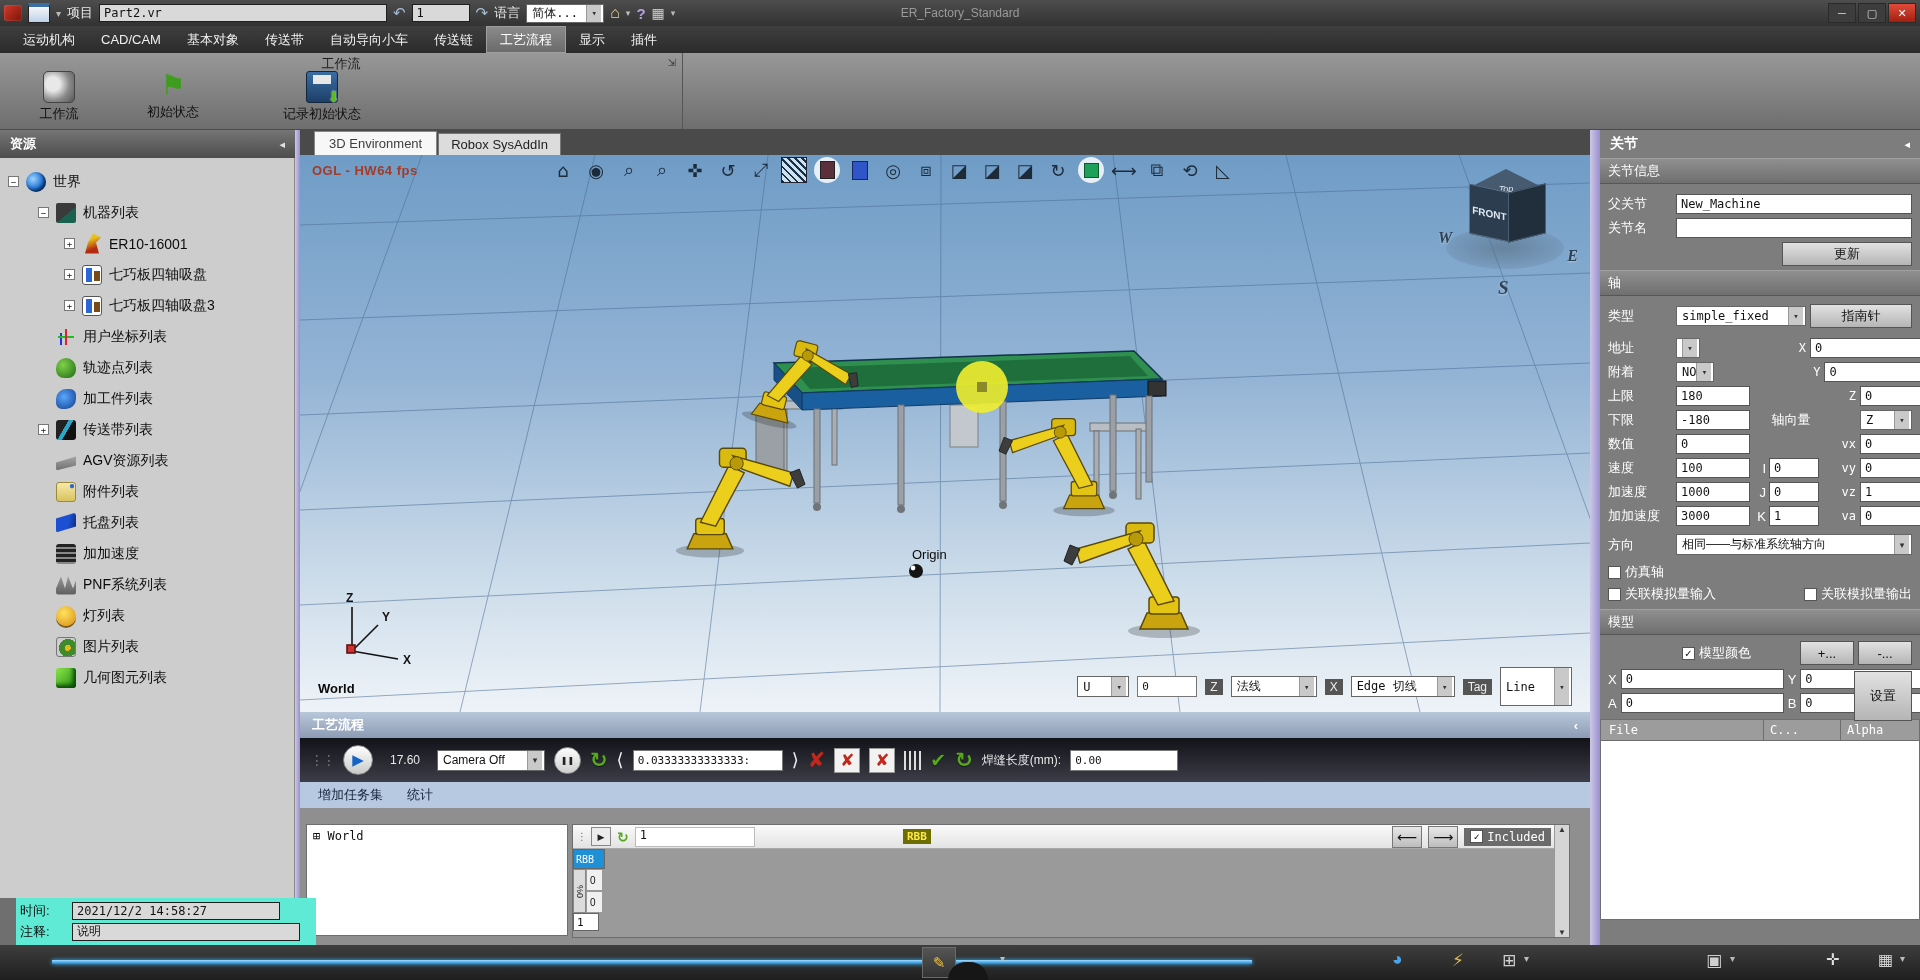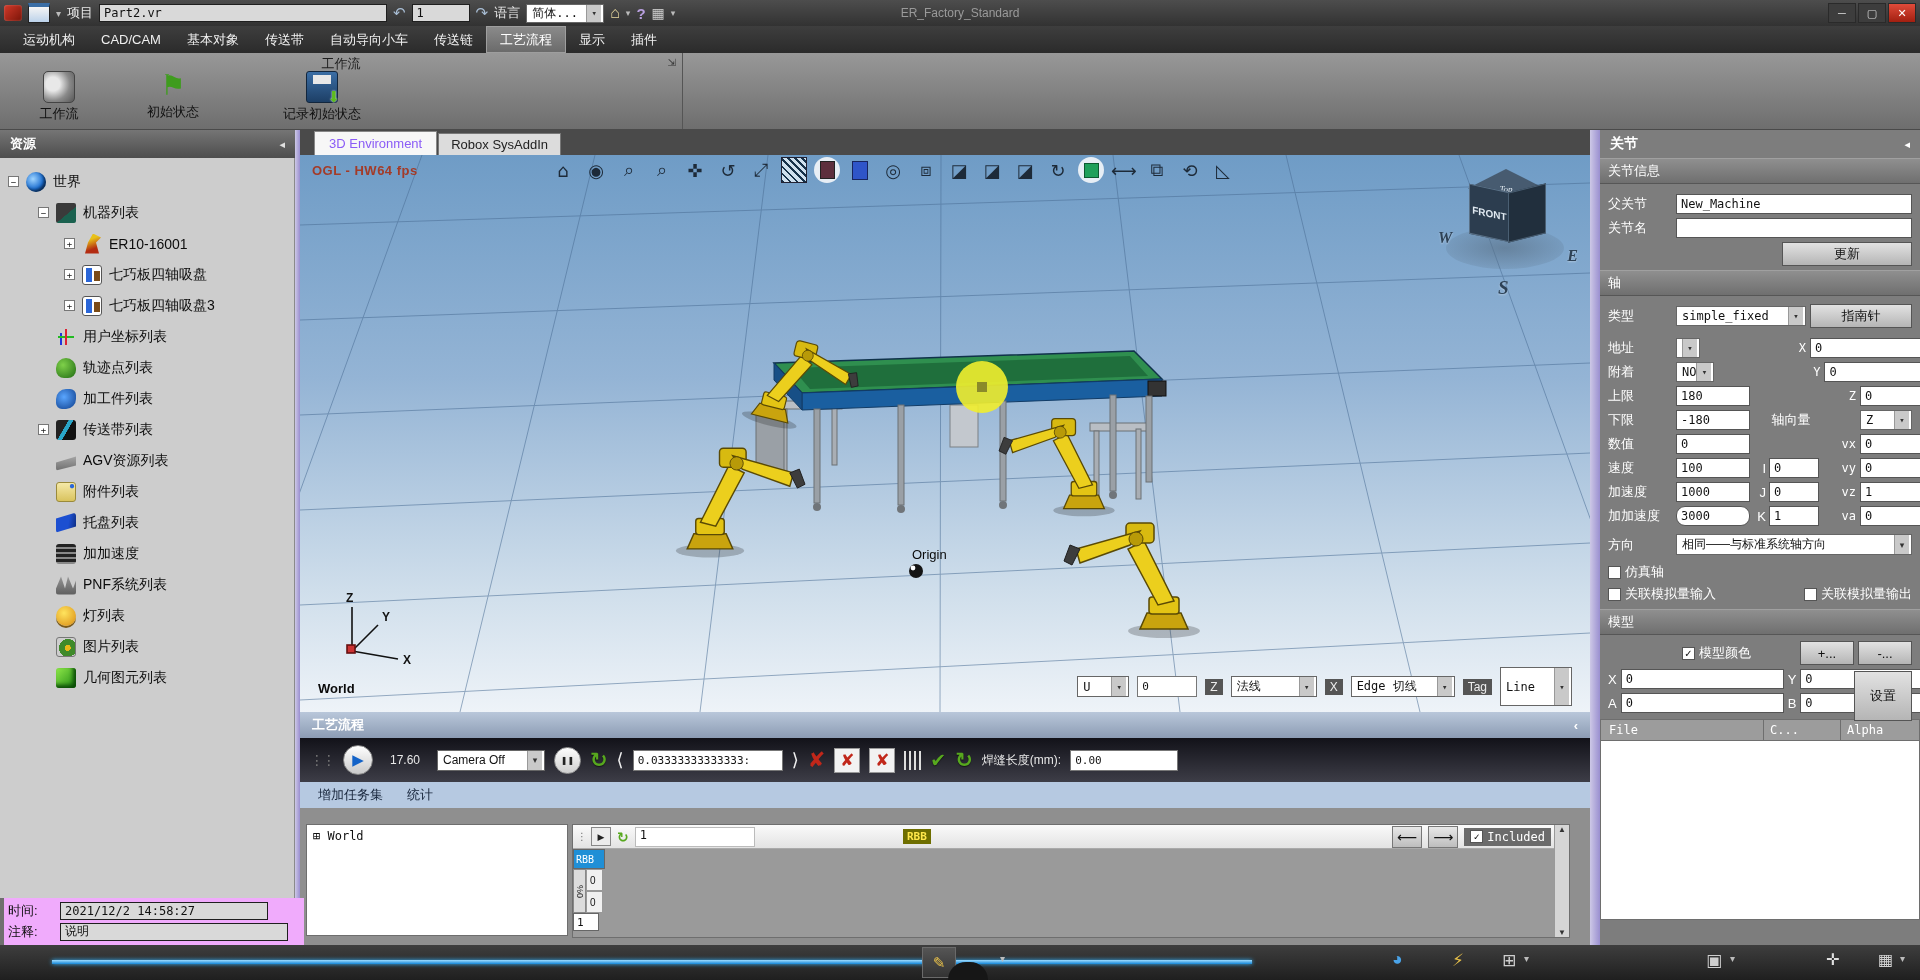--- a/index.html
+++ b/index.html
@@ -64,21 +64,21 @@
   .icon-fence{background:repeating-linear-gradient(#222 0 3px,#888 3px 5px);}
   .icon-pnf{background:linear-gradient(#9a9a9a,#5e5e5e);clip-path:polygon(0 70%,25% 10%,45% 70%,60% 10%,85% 70%,100% 30%,100% 100%,0 100%);}
   .icon-lamp{border-radius:50%;background:radial-gradient(circle at 40% 35%,#ffe45e,#d98a12);box-shadow:0 2px 0 #7a5a1a;}
   .icon-picture{background:linear-gradient(#fff,#dcdcdc);border:1px solid #777;box-sizing:border-box;background-image:radial-gradient(circle at 60% 55%,#e8b818 20%,#3f8a2a 21%,#3f8a2a 60%,transparent 61%);}
   .icon-primitive{background:linear-gradient(135deg,#8fe84a,#1f8a12);border-radius:3px;box-shadow:inset -3px -3px 4px #0a4a06;}
   
   .vsplit{background:linear-gradient(90deg,#cdc8e6,#9a8fd0);}
   
   #tabstrip{left:300px;top:130px;width:1290px;height:25px;background:#4a4a4a;display:flex;align-items:flex-end;padding-left:14px;box-sizing:border-box;gap:1px;}
   .vtab{padding:4px 14px;font-size:13px;cursor:pointer;}
-  .vtab.active{background:#f7f7f7;color:#8b5cf6;border:1px solid #888;border-bottom:none;}
+  .vtab.active{background:#f7f7f7;color:#404040;border:1px solid #888;border-bottom:none;}
   .vtab.inactive{background:#dcdcdc;color:#222;border:1px solid #777;border-bottom:none;padding:3px 12px;}
   #viewport{left:300px;top:155px;width:1290px;height:557px;background:linear-gradient(180deg,#6f9cc6 0%,#94b4d5 40%,#cfdeeb 78%,#eef3f8 100%);overflow:hidden;}
   #scene{position:absolute;left:0;top:0;width:100%;height:100%;}
   #ogl{position:absolute;left:12px;top:8px;color:#a33b28;font-weight:bold;letter-spacing:.5px;}
   #vp-toolbar{position:absolute;left:250px;top:2px;display:flex;align-items:center;gap:7px;}
   .vpi{width:26px;height:26px;display:flex;align-items:center;justify-content:center;font-size:18px;color:#1d2a38;cursor:pointer;font-family:"DejaVu Sans",sans-serif;}
   .vpi.kind-hatch{background:repeating-linear-gradient(45deg,#16324a 0 2px,#cfe0ee 2px 5px);width:24px;height:24px;border:1px solid #223;}
   .vpi.kind-sq-dark::before{content:"";width:13px;height:16px;background:#5d2f3d;border:1px solid #222;}
   .vpi.kind-sq-dark{background:#e7eef5;border-radius:50%;}
   .vpi.kind-sq-blue::before{content:"";width:14px;height:17px;background:#2f55c9;border:1px solid #18255e;}
@@ -86,21 +86,21 @@
   .vpi.kind-sq-green{background:#e7eef5;border-radius:50%;}
   #vp-controls{position:absolute;right:18px;bottom:6px;display:flex;align-items:center;gap:8px;}
   .vp-badge{background:#555;color:#eee;padding:1px 5px;font-size:12px;}
   .vp-sel{width:86px;height:21px;}
   #origin-label{position:absolute;left:612px;top:392px;font-weight:normal;color:#0a0a0a;}
   #world-label{position:absolute;left:18px;top:526px;font-weight:bold;color:#0a0a0a;}
   
   #viewcube{position:absolute;right:14px;top:14px;width:134px;height:122px;}
   #vc-ring{position:absolute;left:4px;top:58px;width:118px;height:42px;border-radius:50%;background:radial-gradient(ellipse at 50% 50%,#5a7187aa,#5a718733 70%);}
   .vc-face{position:absolute;display:flex;align-items:center;justify-content:center;color:#dfe8f0;}
-  #vc-top{left:26px;top:0;width:76px;height:40px;background:#475b70;clip-path:polygon(50% 0,100% 48%,50% 96%,0 48%);font-size:9px;font-style:italic;font-family:Liberation Serif, serif;}
+  #vc-top{left:26px;top:0;width:76px;height:40px;background:#475b70;clip-path:polygon(50% 0,100% 48%,50% 96%,0 48%);font-size:9px;font-style:italic;}
   #vc-front{left:27px;top:19px;width:39px;height:48px;background:#2c3d4f;transform:skewY(12deg);font-size:10px;font-weight:bold;border:1px solid #5a7187;}
   #vc-right{left:66px;top:19px;width:36px;height:48px;background:#212f3d;transform:skewY(-14deg);border:1px solid #4a5f73;}
   .vc-letter{position:absolute;font-family:"Liberation Serif","DejaVu Serif",serif;font-style:italic;font-weight:bold;font-size:16px;color:#2e4256;text-shadow:0 1px 2px #ffffff66;}
   
   #proc-header{left:300px;top:712px;width:1290px;height:26px;background:linear-gradient(#b9c7da,#8c9cb4);color:#fff;font-weight:bold;display:flex;align-items:center;padding:0 12px;box-sizing:border-box;}
   #proc-header .coll{margin-left:auto;color:#fff;}
   #proc-controls{left:300px;top:738px;width:1290px;height:44px;background:linear-gradient(#121219,#3d3d47);display:flex;align-items:center;gap:9px;padding:0 10px;box-sizing:border-box;color:#e8e8e8;}
   .grip{color:#777;font-size:14px;letter-spacing:-2px;}
   #play-btn{width:28px;height:28px;border-radius:50%;background:linear-gradient(#ffffff,#c9c9c9);border:1px solid #888;display:flex;align-items:center;justify-content:center;color:#1463c8;font-size:15px;cursor:pointer;}
   #pause-btn{width:25px;height:25px;border-radius:50%;background:linear-gradient(#fdfdfd,#cfcfcf);border:1px solid #999;display:flex;align-items:center;justify-content:center;font-size:8px;color:#222;cursor:pointer;}
@@ -137,21 +137,21 @@
   #rp-title .coll{margin-left:auto;font-size:11px;cursor:pointer;}
   .rp-section{height:24px;background:linear-gradient(#8f8f8f,#6f6f6f);border-top:1px solid #a0a0a0;border-bottom:1px solid #565656;display:flex;align-items:center;padding:0 8px;font-size:13px;}
   .rp-row{display:flex;align-items:center;margin:4px 8px;gap:4px;}
   .rp-lbl{font-size:13px;color:#fff;}
   .rp-input{background:#fff;border:1px solid #555;height:20px;font:12px "DejaVu Sans Mono",monospace;color:#111;padding:0 4px;}
   .rp-btn{background:linear-gradient(#e2e2e2,#b5b5b5);border:1px solid #555;color:#111;height:22px;display:flex;align-items:center;justify-content:center;cursor:pointer;font-size:13px;}
   .w58{width:64px;flex:0 0 64px;}
   .mid{width:74px;flex:0 0 74px;display:flex;align-items:center;gap:3px;justify-content:flex-start;}
   .rlbl{width:24px;flex:0 0 24px;text-align:right;font-family:"DejaVu Sans Mono",monospace;font-size:12px;}
   
-  #status-left{left:4px;top:898px;width:300px;height:47px;background:#f0abfc;box-sizing:border-box;padding:2px 4px;}
+  #status-left{left:16px;top:898px;width:300px;height:47px;background:#5eead4;box-sizing:border-box;padding:2px 4px;}
   .st-row{display:flex;align-items:center;gap:4px;height:21px;color:#0f0f0f;}
   
   #taskbar{left:0;top:945px;width:1920px;height:35px;background:linear-gradient(#3e3e3e,#1f1f1f);}
   #progress-line{position:absolute;left:52px;top:15px;width:1200px;height:4px;background:linear-gradient(#9fdcff,#1486d8);box-shadow:0 0 4px #35b5ff;}
   .tb-box{position:absolute;width:32px;height:29px;top:2px;background:linear-gradient(#555,#333);border:1px solid #6a6a6a;display:flex;align-items:center;justify-content:center;font-size:15px;color:#e8c14a;cursor:pointer;}
   .tb-mini{position:absolute;top:8px;color:#9ab8d4;font-size:15px;cursor:pointer;}
   #half-disc{position:absolute;left:948px;top:962px;width:40px;height:18px;background:#161616;border-radius:20px 20px 0 0;}
 </style>
 </head>
 <body>
@@ -705,21 +705,21 @@
       <input class="rp-input" style="width: 74px;" readonly="" value="1000">
       <span class="mid">
           <span class="rp-lbl" style="width:12px;text-align:right">J</span>
         <input class="rp-input" style="width: 50px;" readonly="" value="0">
         </span>
       <span class="rp-lbl rlbl">vz</span>
       <input class="rp-input" style="flex: 1 1 0%;" readonly="" value="1">
     </div>
     <div class="rp-row">
       <span class="rp-lbl w58">加加速度</span>
-      <input class="rp-input" style="width: 74px; border-radius: 9px;" readonly="" value="3000">
+      <input class="rp-input" style="width: 74px;" readonly="" value="3000">
       <span class="mid">
           <span class="rp-lbl" style="width:12px;text-align:right">K</span>
         <input class="rp-input" style="width: 50px;" readonly="" value="1">
         </span>
       <span class="rp-lbl rlbl">va</span>
       <input class="rp-input" style="flex: 1 1 0%;" readonly="" value="0">
     </div>
     <div class="rp-row" style="margin-top:8px">
       <span class="rp-lbl w58">方向</span>
       <div class="sel" style="flex:1;height:21px;font-family:'Liberation Sans',sans-serif">

